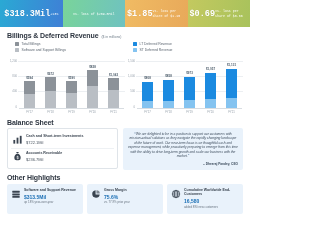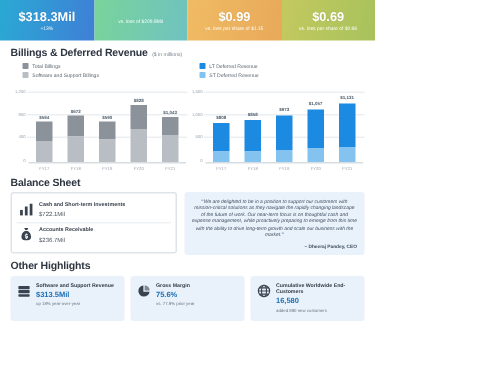--- a/index.html
+++ b/index.html
@@ -9,23 +9,23 @@
     background:#ffffff;
     color:#2d3540;
     overflow:hidden;
   }
   .page { width:250px; height:250px; position:relative; }
 
   
   .kpi-row { display:flex; width:250px; height:27px; }
   .kpi {
     flex:1 1 0;
-    display:flex; flex-direction:column;
+    display:flex; 
     align-items:center; justify-content:center;
-    color:#fff; text-align:center; padding:1px 2px;
+    color:#fff; text-align:left; padding:1px 2px;font-family:Liberation Mono, monospace;
   }
   .kpi-1 { background:linear-gradient(100deg,#2aa9d4 0%,#3f7fd6 100%); }
   .kpi-2 { background:linear-gradient(100deg,#79d49a 0%,#6fc2c0 100%); }
   .kpi-3 { background:linear-gradient(100deg,#f0bb63 0%,#e8a95a 100%); }
   .kpi-4 { background:linear-gradient(100deg,#c3c95f 0%,#a8c25c 100%); }
   .kpi-val {
     font-size:8.5px; font-weight:bold; line-height:10px;
     text-shadow:0 0 1px rgba(0,0,0,.12);
   }
   .kpi-sub { font-size:3.3px; line-height:5px; opacity:.95; margin-top:1px; }
@@ -132,21 +132,21 @@
 
   <div class="kpi-row">
     <div class="kpi kpi-1">
       <div class="kpi-val">$318.3Mil</div>
       <div class="kpi-sub">+13%</div>
     </div>
     <div class="kpi kpi-2">
       <div class="kpi-sub">vs. loss of $209.8Mil</div>
     </div>
     <div class="kpi kpi-3">
-      <div class="kpi-val">$0.99</div>
+      <div class="kpi-val">$1.85</div>
       <div class="kpi-sub">vs. loss per share of $1.15</div>
     </div>
     <div class="kpi kpi-4">
       <div class="kpi-val">$0.69</div>
       <div class="kpi-sub">vs. loss per share of $0.66</div>
     </div>
   </div>
 
   <div class="section">
     <div class="sec-head">

